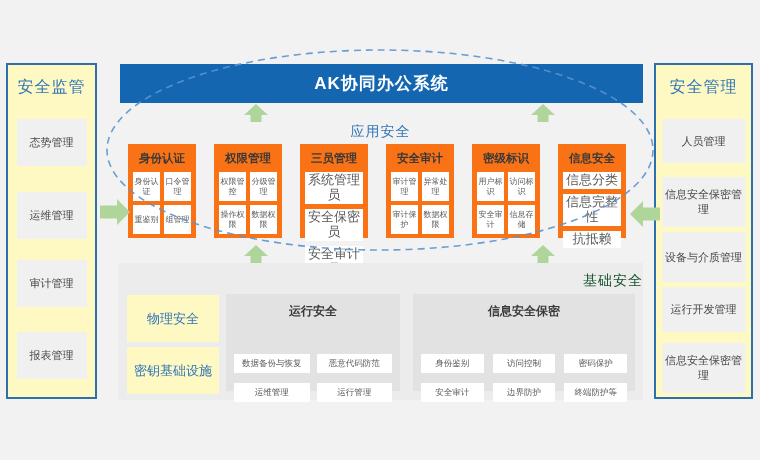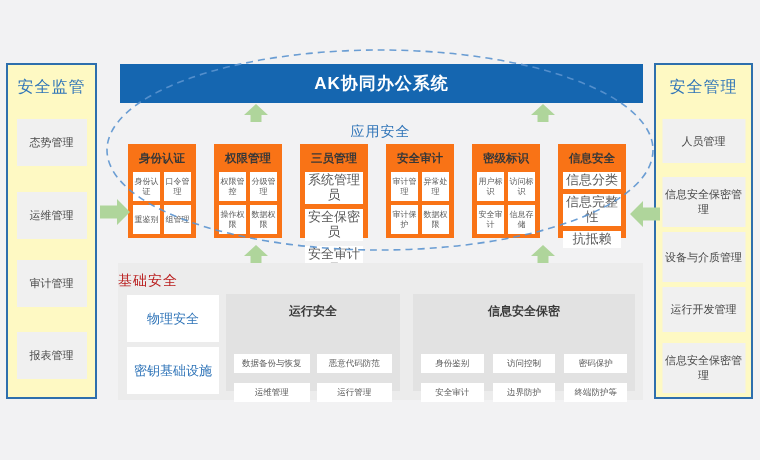--- a/index.html
+++ b/index.html
@@ -29,22 +29,22 @@
   .app-col .col-header{text-align:center;font-size:11.5px;font-weight:bold;color:#383838;margin:2px 0 6px 0;white-space:nowrap;}
   .cells-grid2{display:grid;grid-template-columns:1fr 1fr;gap:4px;}
   .cells-grid2 .cell{height:29px;}
   .cells-rows{display:grid;grid-template-rows:repeat(3,1fr);gap:5px;height:62px;}
   .cell{background:#ffffff;color:#595959;font-size:8px;line-height:1.15;display:flex;align-items:center;
         justify-content:center;text-align:center;box-sizing:border-box;padding:1px;}
   .cells-rows .cell{font-size:13px;}
 
   
   #base-section{position:absolute;left:118px;top:263px;width:525px;height:137px;background:#ececec;}
-  #base-title{position:absolute;top:9px;left:0;right:0;text-align:left;color:#b91c1c;font-size:14px;letter-spacing:1px;}
-  .base-left-box{position:absolute;left:9px;width:92px;height:47px;background:#ffffff;color:#2f74b8;
+  #base-title{position:absolute;top:9px;left:0;right:0;text-align:right;color:#14532d;font-size:14px;letter-spacing:1px;}
+  .base-left-box{position:absolute;left:9px;width:92px;height:47px;background:#fef9c3;color:#2f74b8;
                  font-size:13px;display:flex;align-items:center;justify-content:center;text-align:center;}
   #phys-box{top:32px;}
   #key-box{top:84px;}
   .base-group{position:absolute;top:31px;height:97px;background:#e2e2e2;box-sizing:border-box;}
   #run-group{left:108px;width:174px;}
   #infosec-group{left:295px;width:222px;}
   .group-header{text-align:center;font-size:12px;font-weight:bold;color:#383838;margin-top:9px;}
   .group-cells{position:absolute;left:8px;right:8px;top:60px;display:grid;row-gap:10px;}
   #run-group .group-cells{grid-template-columns:1fr 1fr;column-gap:7px;}
   #infosec-group .group-cells{grid-template-columns:1fr 1fr 1fr;column-gap:9px;}

